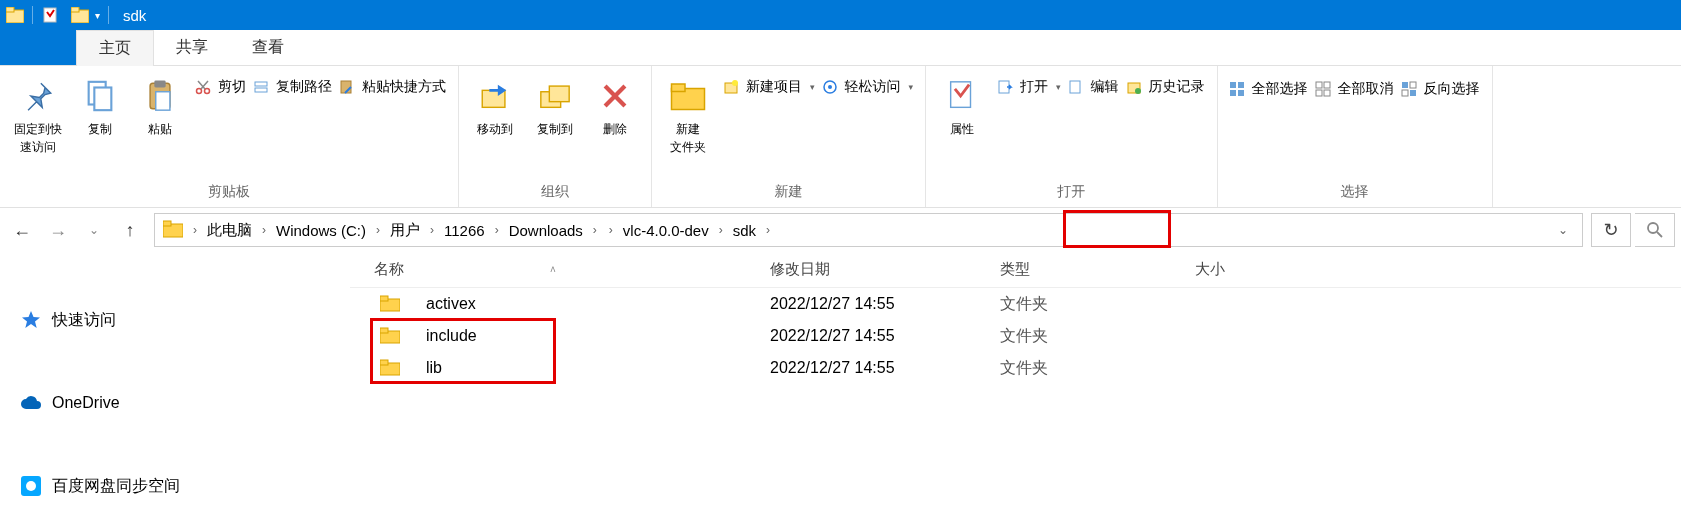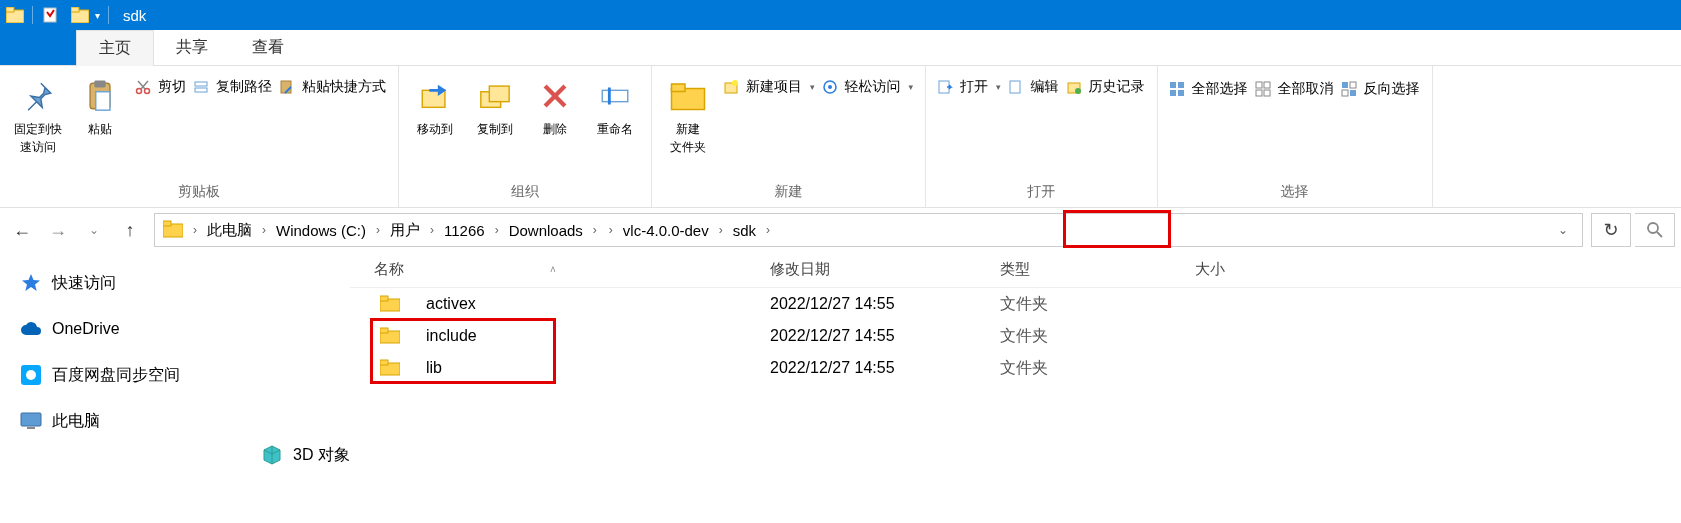--- a/index.html
+++ b/index.html
@@ -39,21 +39,21 @@
 .bc-icon { width: 20px; height: 20px; margin: 0 4px; }
 .bc-sep { color: #666; padding: 0 6px; font-size: 12px; }
 .bc-item { padding: 0 4px; font-size: 15px; }
 .bc-dd { margin-left: auto; color: #666; padding: 0 10px; font-size: 12px; }
 .nav-btn { width: 40px; height: 34px; border: 1px solid #ccc; display: flex; align-items: center; justify-content: center; font-size: 18px; color: #444; }
 .red-box-bc { position: absolute; border: 3px solid #e30000; height: 38px; top: -4px; }
 
 
 .content { display: flex; height: calc(523px - 30px - 36px - 142px - 44px); }
 .sidebar { width: 350px; padding: 14px 0 0 20px; }
-.side-item { display: flex; align-items: center; gap: 10px; padding: 6px 0; font-size: 16px; }
+.side-item { display: flex; align-items: center; gap: 10px; padding: 6px 0; font-size: 16px; margin-top: 37px; }
 .side-ic { width: 22px; height: 22px; display:flex; align-items:center; justify-content:center;}
 .main { flex: 1; padding: 0; position:relative;}
 .col-headers { display: flex; height: 36px; align-items: center; border-bottom: 1px solid #eee; color: #444; font-size: 15px; }
 .col-name { width: 420px; padding-left: 24px; position:relative;}
 .col-date { width: 230px; font-family: Liberation Serif, serif; }
 .col-type { width: 180px; }
 .col-size { width: 150px; margin-left: 15px; }
 .sort-ar { position:absolute; left:200px; top:4px; font-size:10px; color:#888;}
 .file-row { display: flex; height: 32px; align-items: center; font-size: 16px; }
 .file-row .fn { width: 420px; padding-left: 30px; display: flex; align-items: center; gap: 26px; }
@@ -109,20 +109,29 @@
             <svg width="34" height="34" viewBox="0 0 24 24">
               <path d="M14 3l7 7-4 1-3 3 1 6-4-4-6 6 6-6-4-4 6 1 3-3 1-4z" fill="#6aa2d8" stroke="#3a6ea5"></path>
             </svg>
           </div>
         <div class="lbl">固定到快
 速访问</div>
       </div>
       <div class="big-btn">
         <div class="ic">
             <svg width="34" height="34" viewBox="0 0 24 24">
+              <rect x="4" y="2" width="12" height="16" fill="#fff" stroke="#6aa2d8" stroke-width="1.5"></rect>
+              <rect x="8" y="6" width="12" height="16" fill="#fff" stroke="#6aa2d8" stroke-width="1.5"></rect>
+            </svg>
+          </div>
+        <div class="lbl">复制</div>
+      </div>
+      <div class="big-btn">
+        <div class="ic">
+            <svg width="34" height="34" viewBox="0 0 24 24">
               <rect x="5" y="3" width="14" height="18" rx="2" fill="#d9b36c" stroke="#a98036"></rect>
               <rect x="8" y="1" width="8" height="5" rx="1" fill="#888"></rect>
               <rect x="9" y="9" width="10" height="13" fill="#fff" stroke="#6aa2d8"></rect>
             </svg>
           </div>
         <div class="lbl">粘贴</div>
       </div>
       <div class="small-btns">
         <div class="small-btn">
           <span class="sic">
@@ -178,29 +187,20 @@
         <div class="lbl">复制到</div>
       </div>
       <div class="big-btn">
         <div class="ic">
             <svg width="34" height="34" viewBox="0 0 24 24">
               <path d="M5 5L19 19M19 5L5 19" stroke="#d9534f" stroke-width="3"></path>
             </svg>
           </div>
         <div class="lbl">删除</div>
       </div>
-      <div class="big-btn">
-        <div class="ic">
-            <svg width="34" height="34" viewBox="0 0 24 24">
-              <rect x="3" y="8" width="18" height="8" fill="#fff" stroke="#6aa2d8"></rect>
-              <rect x="7" y="6" width="2" height="12" fill="#2a7de1"></rect>
-            </svg>
-          </div>
-        <div class="lbl">重命名</div>
-      </div>
     </div>
     <div class="rgroup-label">组织</div>
   </div>
 
   <div class="rgroup">
     <div class="rgroup-body">
       <div class="big-btn">
         <div class="ic">
             <svg width="36" height="32" viewBox="0 0 24 20">
               <rect x="1" y="5" width="22" height="14" fill="#ffd24d" stroke="#d9a400"></rect>
@@ -231,20 +231,29 @@
           <span>轻松访问</span>
           <span class="dd-arrow">▾</span>
         </div>
       </div>
     </div>
     <div class="rgroup-label">新建</div>
   </div>
 
   <div class="rgroup">
     <div class="rgroup-body">
+      <div class="big-btn">
+        <div class="ic">
+            <svg width="34" height="34" viewBox="0 0 24 24">
+              <rect x="4" y="2" width="14" height="18" fill="#fff" stroke="#6aa2d8"></rect>
+              <path d="M7 7L11 12L17 4" stroke="#d9534f" stroke-width="2" fill="none"></path>
+            </svg>
+          </div>
+        <div class="lbl">属性</div>
+      </div>
       <div class="small-btns">
         <div class="small-btn">
           <span class="sic">
               <svg width="16" height="16" viewBox="0 0 16 16">
                 <rect x="2" y="2" width="10" height="12" fill="#fff" stroke="#6aa2d8"></rect>
                 <path d="M10 8l4 0-2-2m2 2l-2 2" stroke="#2a7de1" stroke-width="1.5" fill="none"></path>
               </svg>
             </span>
           <span>打开</span>
           <span class="dd-arrow">▾</span>

